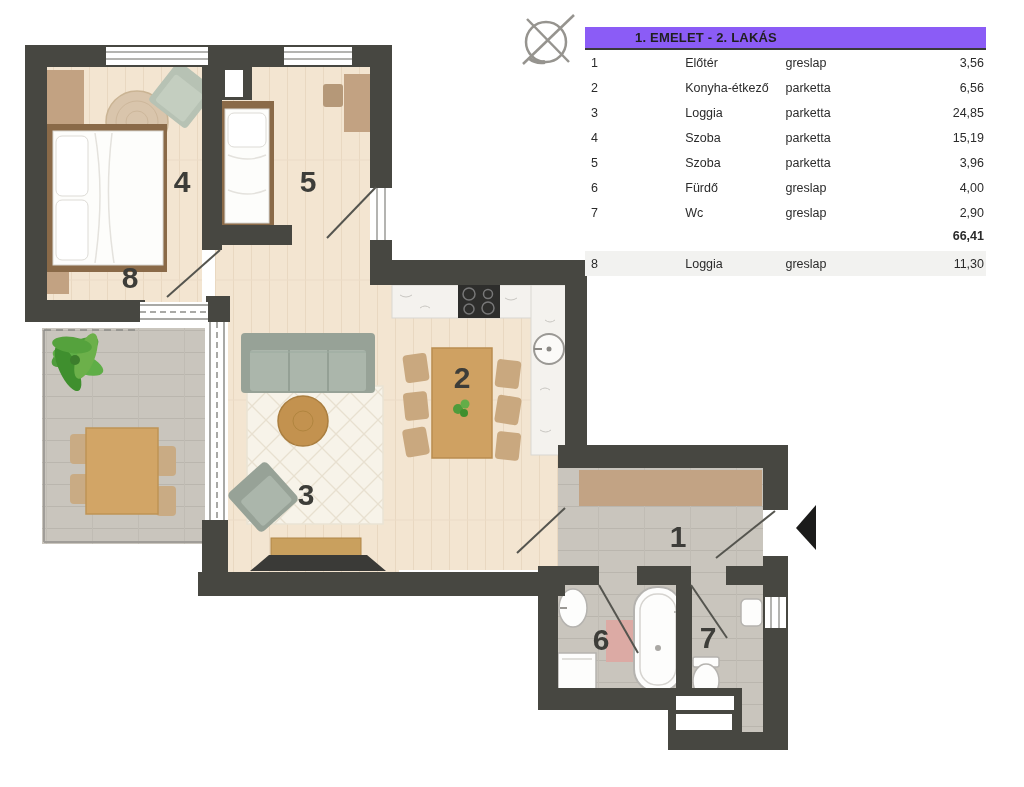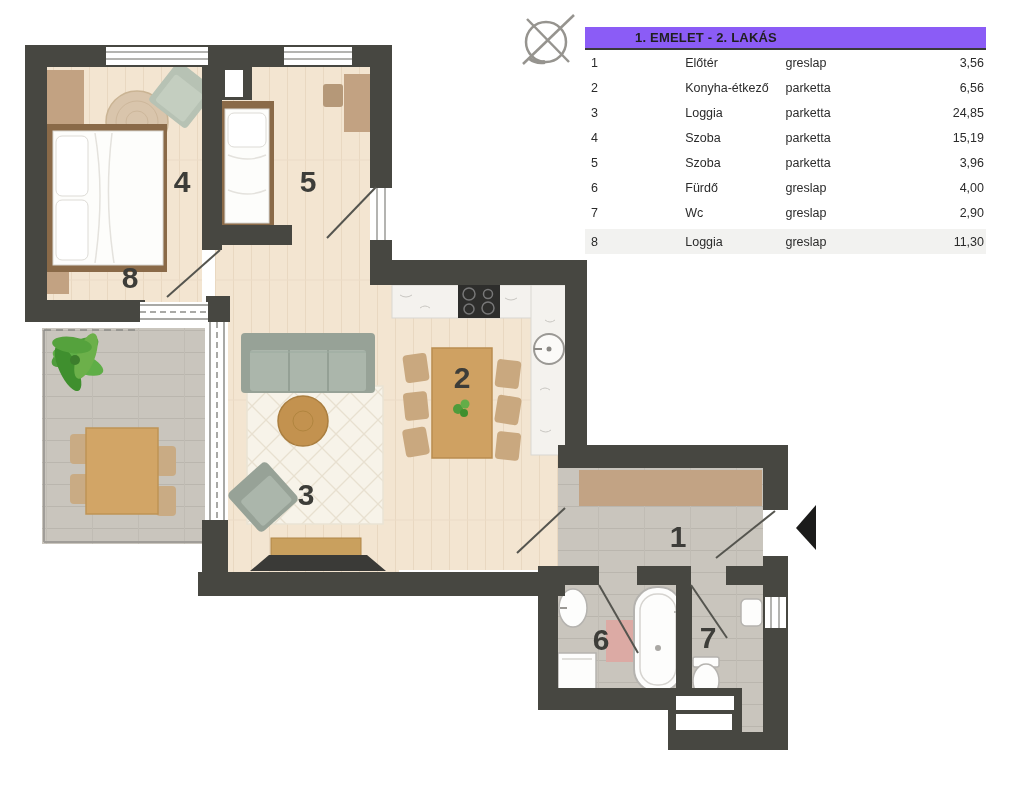--- a/index.html
+++ b/index.html
@@ -342,20 +342,26 @@
         <td class="c-name">Fürdő</td>
         <td class="c-mat">greslap</td>
         <td class="c-area">4,00</td>
       </tr>
       <tr>
         <td class="c-no">7</td>
         <td class="c-name">Wc</td>
         <td class="c-mat">greslap</td>
         <td class="c-area">2,90</td>
       </tr>
+      <tr class="total">
+        <td class="c-no"></td>
+        <td class="c-name"></td>
+        <td class="c-mat"></td>
+        <td class="c-area">66,41</td>
+      </tr>
       <tr class="spacer">
             <td colspan="4"></td>
           </tr>
       <tr class="extra">
         <td class="c-no">8</td>
         <td class="c-name">Loggia</td>
         <td class="c-mat">greslap</td>
         <td class="c-area">11,30</td>
       </tr>
     </tbody>

